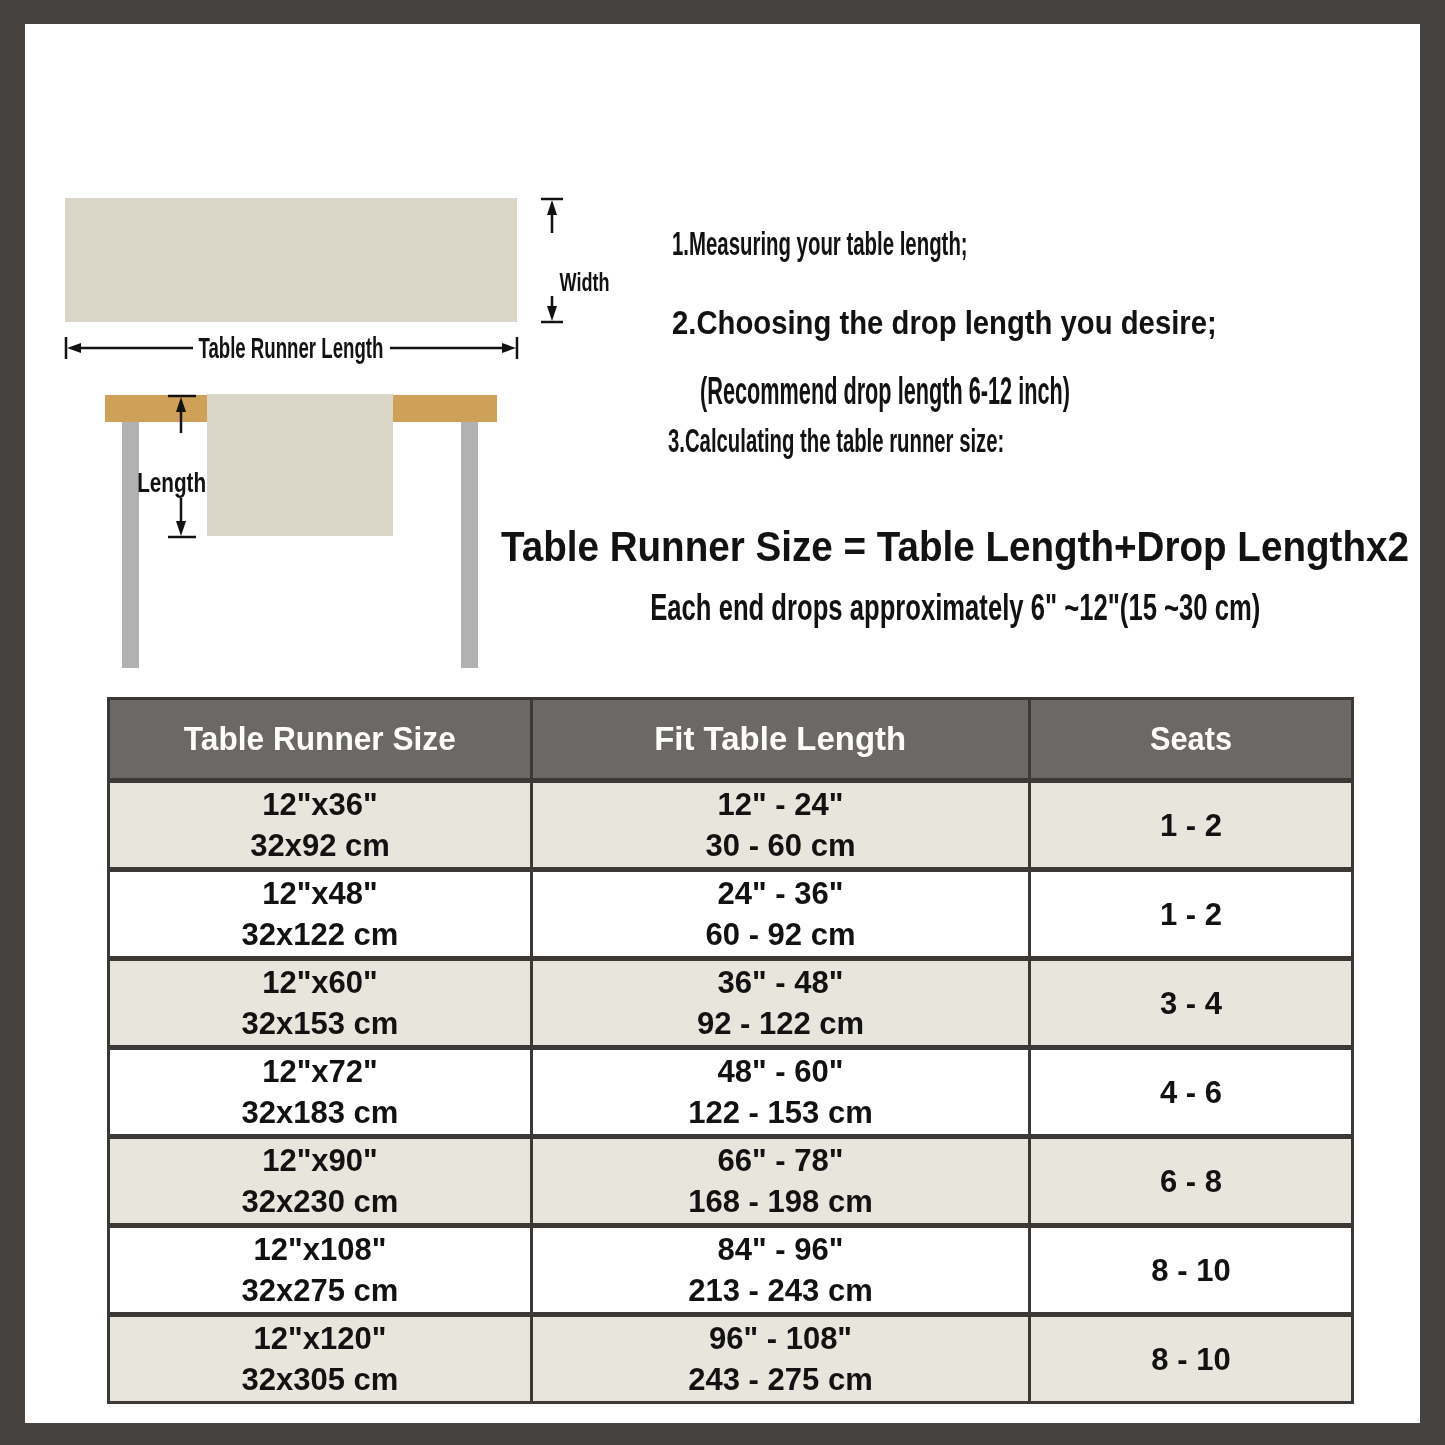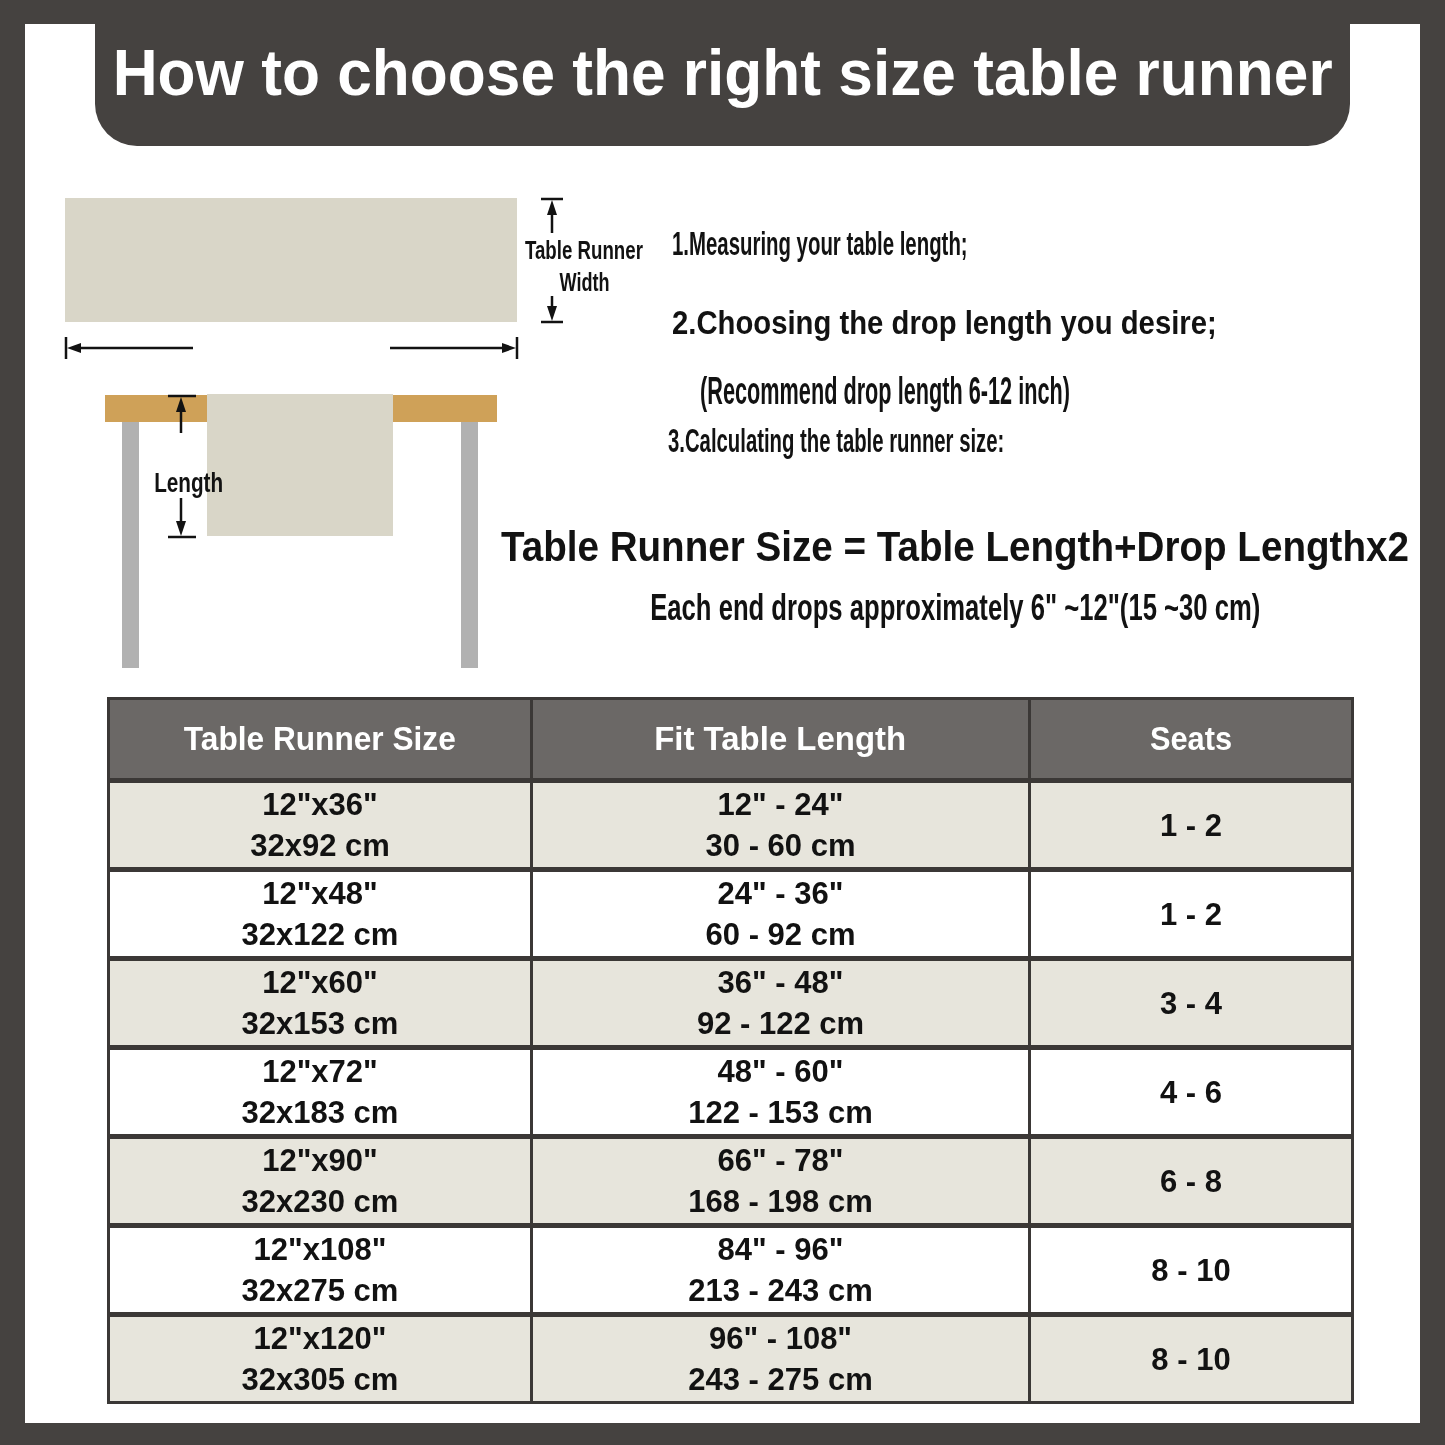--- a/index.html
+++ b/index.html
@@ -112,23 +112,20 @@
   .size-chart tr.alt td{background:var(--row-alt-bg);}
   .size-chart tr.plain td{background:#ffffff;}
 </style>
 </head>
 <body>
 
 <div class="canvas">
 
   <div class="content-area"></div>
 
-  <div class="banner">
-    <span class="title fit" style="transform-origin: center center; transform: scaleX(0.9719);">How to choose the right size table runner</span>
-  </div>
 
   <div class="runner-rect"></div>
 
   <div class="tabletop"></div>
   <div class="leg left"></div>
   <div class="leg right"></div>
   <div class="runner-drop"></div>
 
   <svg class="dims" width="680" height="420" viewBox="0 180 680 420">
     <g>
@@ -156,27 +153,27 @@
       <polygon points="181,397 176,412 186,412"></polygon>
       <line x1="181" y1="410" x2="181" y2="433"></line>
     </g>
     <g>
       <line x1="181" y1="498" x2="181" y2="523"></line>
       <polygon points="181,536 176,521 186,521"></polygon>
       <line x1="168" y1="537" x2="196" y2="537"></line>
     </g>
   </svg>
 
-  <div class="diagram-label lbl-small" style="left:434px;top:234px;width:300px;">
-    <span class="fit" style="transform-origin: center center; transform: scaleX(0.7474);">Table Runner</span>
-  </div>
   <div class="diagram-label lbl-small" style="left:435px;top:266px;width:300px;">
     <span class="fit" style="transform-origin: center center; transform: scaleX(0.7225);">Width</span>
   </div>
-  <div class="diagram-label lbl-drop" style="left:39px;top:468px;width:300px;">
+  <div class="diagram-label lbl-length" style="left:141px;top:332px;width:300px;">
+    <span class="fit" style="transform-origin: center center; transform: scaleX(0.6213);">Table Runner Length</span>
+  </div>
+  <div class="diagram-label lbl-drop" style="left:22px;top:468px;width:300px;">
     <span class="fit" style="transform-origin: center center; transform: scaleX(0.7395);">Length</span>
   </div>
 
   <div class="step" style="left:672px;top:219px;">
     <span class="fit" style="transform-origin: left center; transform: scaleX(0.5996);">1.Measuring your table length;</span>
   </div>
   <div class="step" style="left:672px;top:298px;">
     <span class="fit" style="transform-origin: left center; transform: scaleX(0.8608);">2.Choosing the drop length you desire;</span>
   </div>
   <div class="note" style="left:700px;top:371px;">

